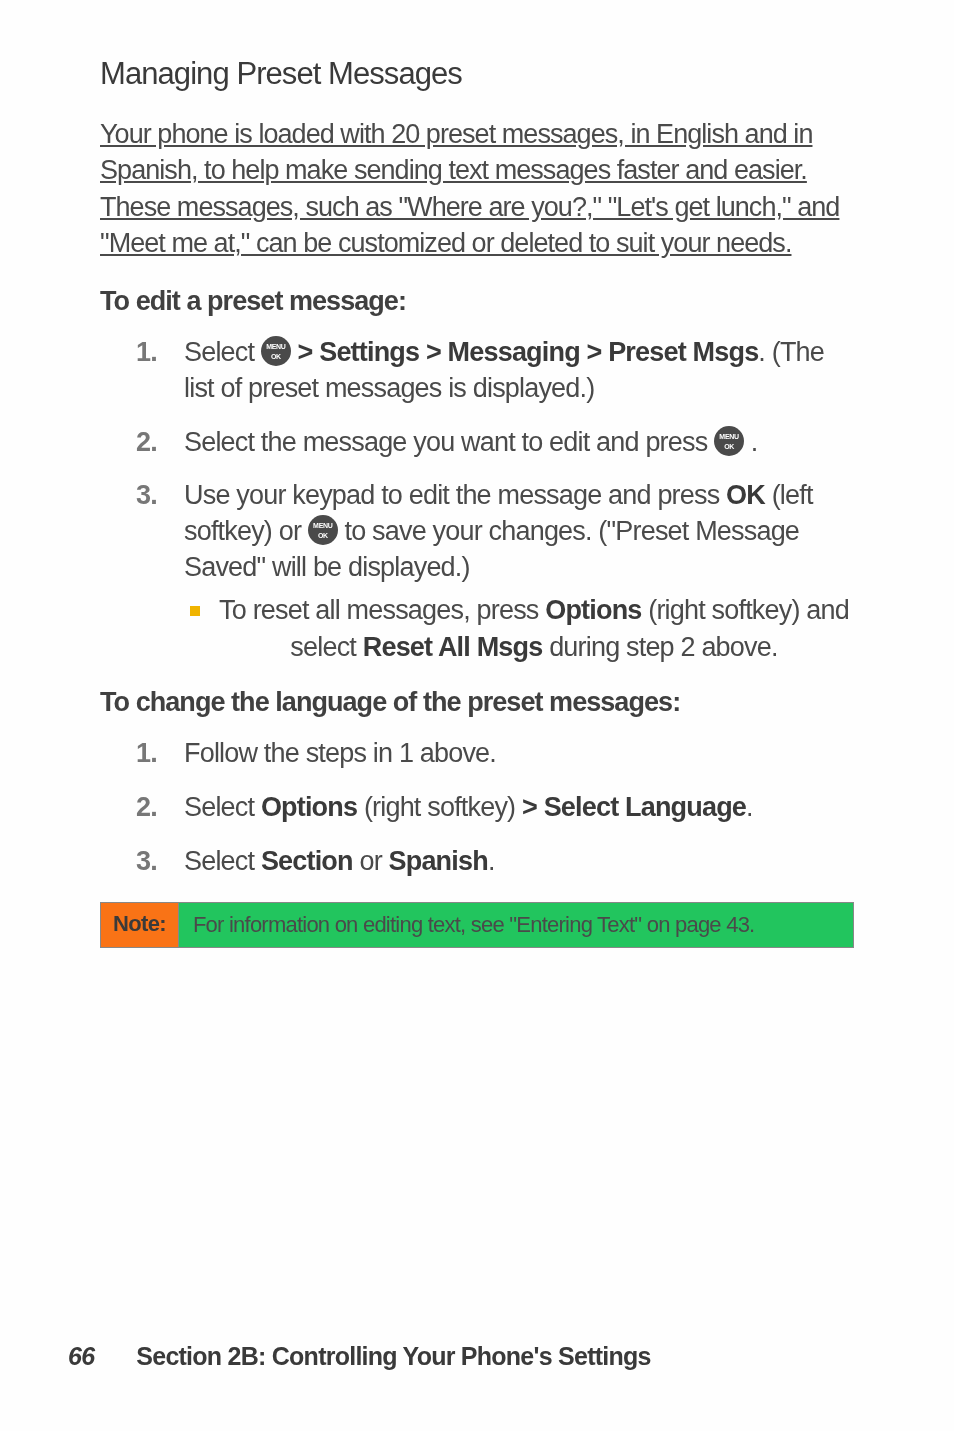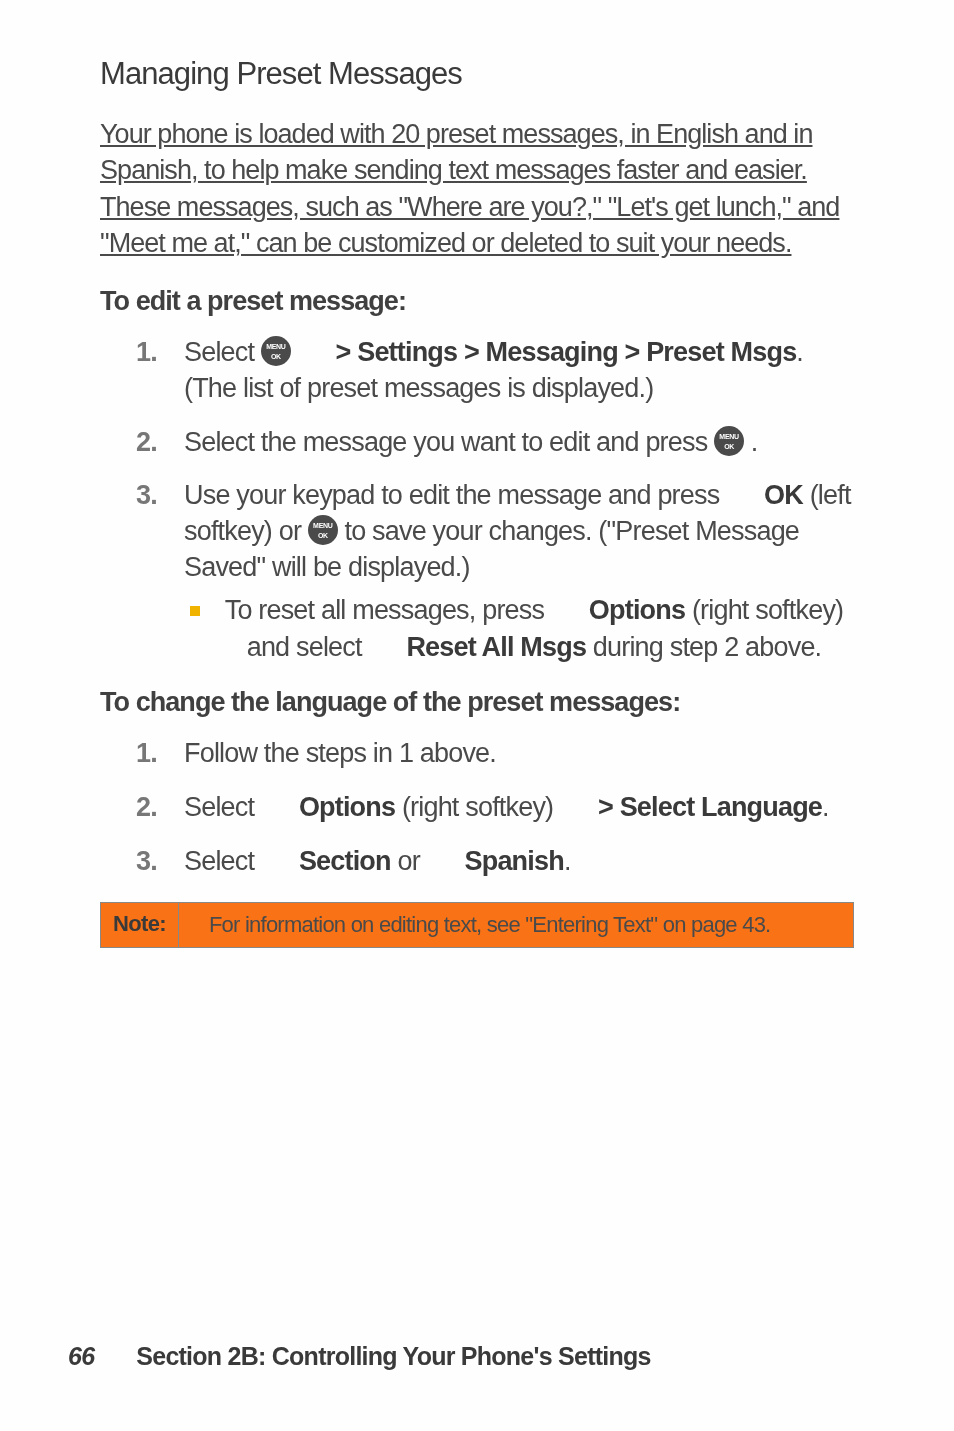--- a/index.html
+++ b/index.html
@@ -52,21 +52,21 @@
     }
     ol.steps > li::before {
       content: counter(step) ".";
       position: absolute;
       left: 36px;
       top: 0;
       font-weight: 700;
       color: #777;
       font-size: 27px;
     }
-    .bold { font-weight: 700; color: #3a3a3a; padding-left: 38px; }
+    .bold { font-weight: 700; color: #3a3a3a; }
     .menu-icon {
       display: inline-block;
       width: 30px;
       height: 30px;
       border-radius: 50%;
       background: #4a4a4a;
       color: #fff;
       font-size: 8px;
       font-weight: 700;
       line-height: 1;
@@ -116,22 +116,22 @@
     .notebox-label {
       background: #f97316;
       border-right: 1px solid #888;
       padding: 8px 12px;
       font-weight: 700;
       font-size: 22px;
       letter-spacing: -0.03em;
       color: #3a3a3a;
     }
     .notebox-body {
-      background: #f97316;
-      padding: 8px 30px;
+      background: #22c55e;
+      padding: 8px 14px;
       font-size: 22px;
       letter-spacing: -0.035em;
       color: #4a4a4a;
       flex: 1;
       line-height: 1.3;
     }
     .footer {
       position: absolute;
       bottom: 60px;
       left: 68px;

